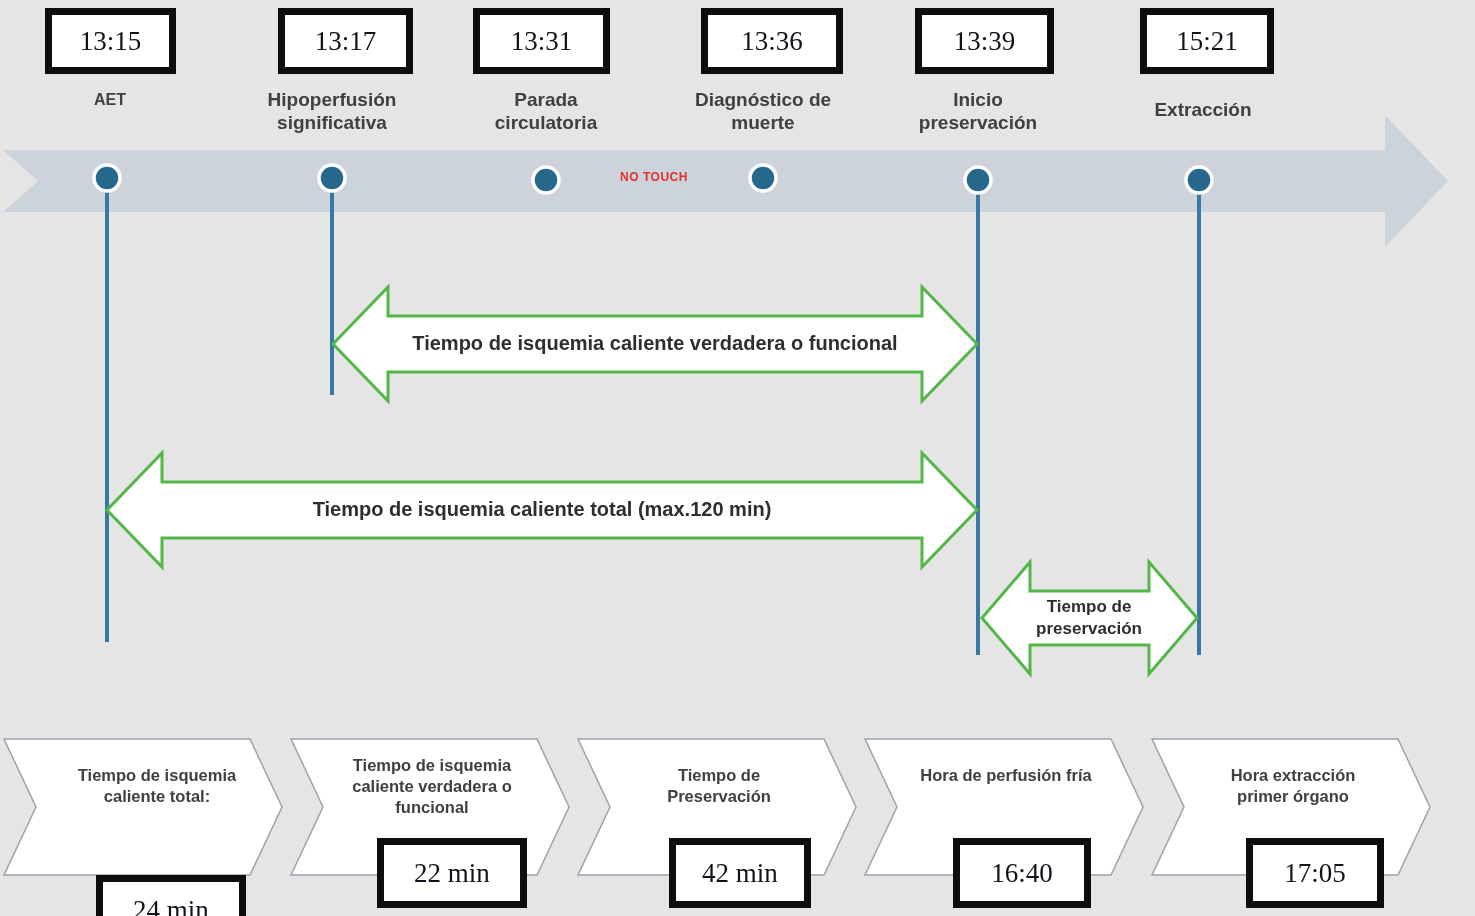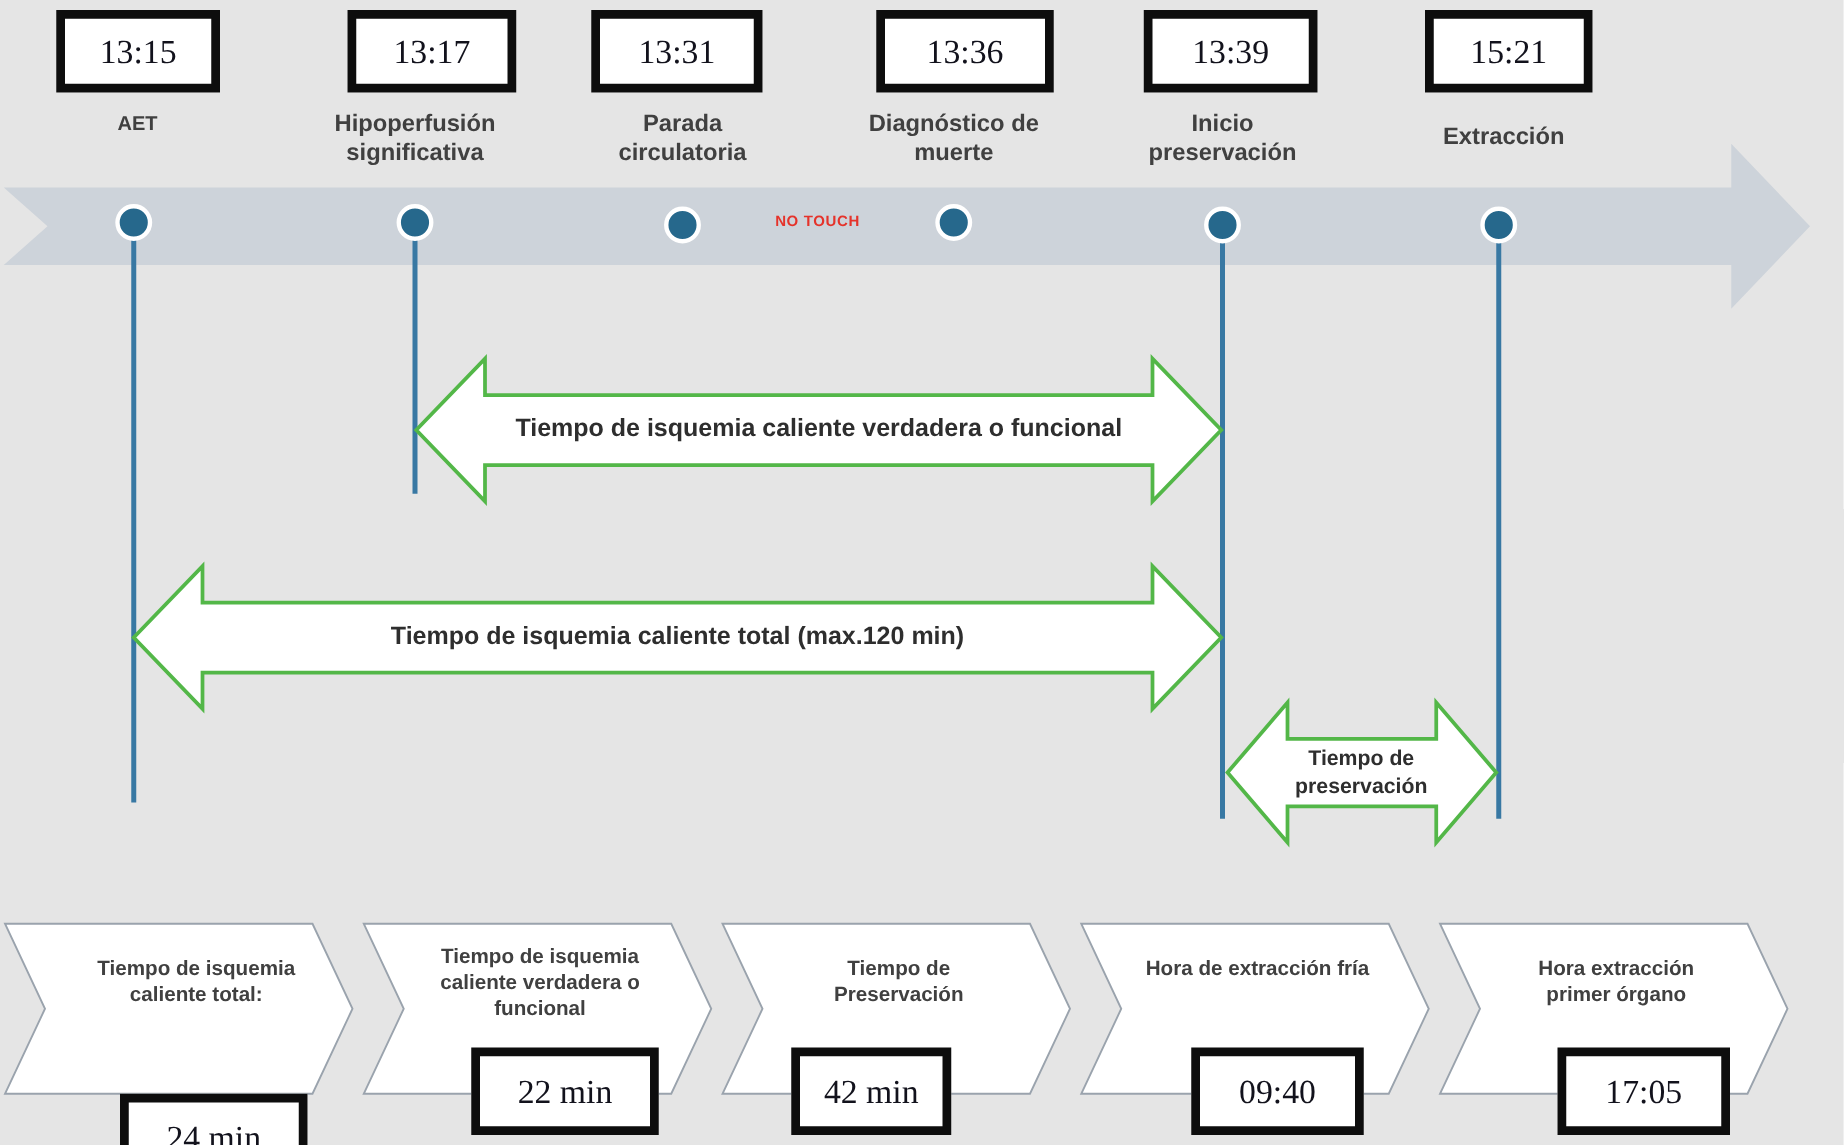--- a/index.html
+++ b/index.html
@@ -86,22 +86,22 @@
 
   <div class="no-touch" style="left:574px;top:170px;width:160px;">NO TOUCH</div>
 
   <div class="arrow-label" style="left:355px;top:332px;width:600px;">Tiempo de isquemia caliente verdadera o funcional</div>
   <div class="arrow-label" style="left:142px;top:498px;width:800px;">Tiempo de isquemia caliente total (max.120 min)</div>
   <div class="arrow-label small" style="left:1029px;top:596px;width:120px;">Tiempo de preservación</div>
 
   <div class="chev-label" style="left:67px;top:765px;width:180px;">Tiempo de isquemia caliente total:</div>
   <div class="chev-label" style="left:342px;top:755px;width:180px;">Tiempo de isquemia caliente verdadera o funcional</div>
   <div class="chev-label" style="left:629px;top:765px;width:180px;">Tiempo de Preservación</div>
-  <div class="chev-label" style="left:916px;top:765px;width:180px;">Hora de extracción fría</div>
+  <div class="chev-label" style="left:916px;top:765px;width:180px;">Hora de perfusión fría</div>
   <div class="chev-label" style="left:1203px;top:765px;width:180px;">Hora extracción primer órgano</div>
 
   <div class="value-box" style="left:96px;width:150px;margin-top:37px;">24 min</div>
   <div class="value-box" style="left:377px;width:150px;">22 min</div>
-  <div class="value-box" style="left:633px;width:128px;">42 min</div>
-  <div class="value-box" style="left:953px;width:138px;">09:40</div>
+  <div class="value-box" style="left:669px;width:142px;">42 min</div>
+  <div class="value-box" style="left:953px;width:138px;">16:40</div>
   <div class="value-box" style="left:1246px;width:138px;">17:05</div>
 
 </div>
 
 </body></html>

